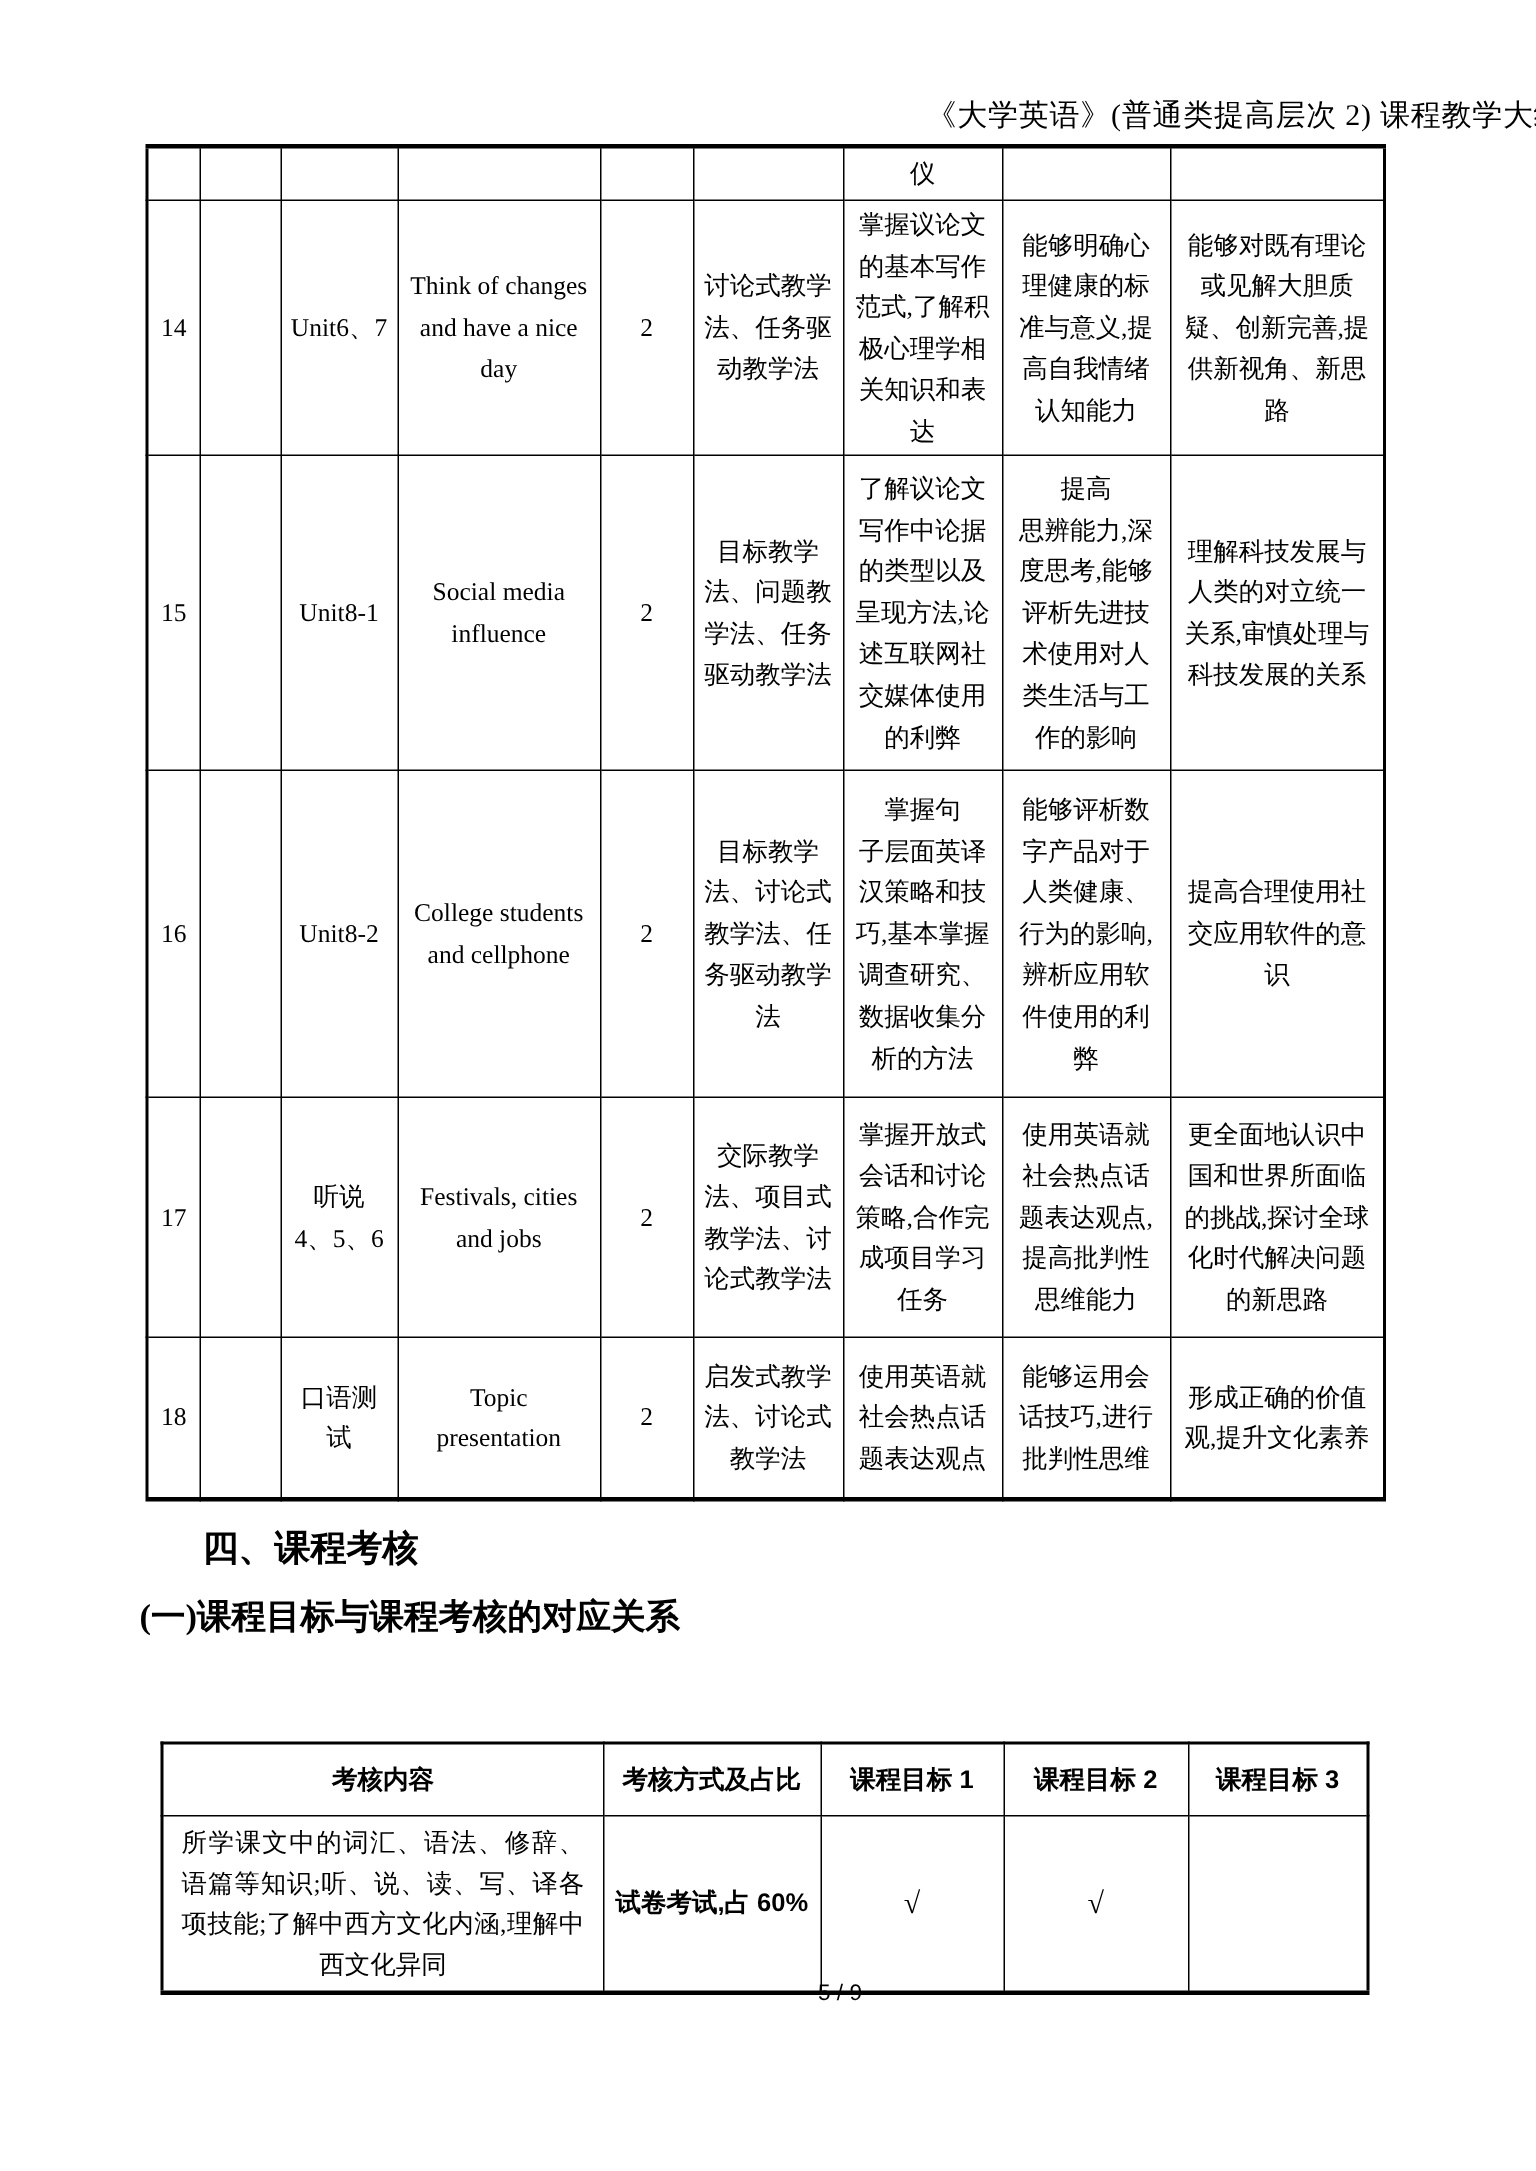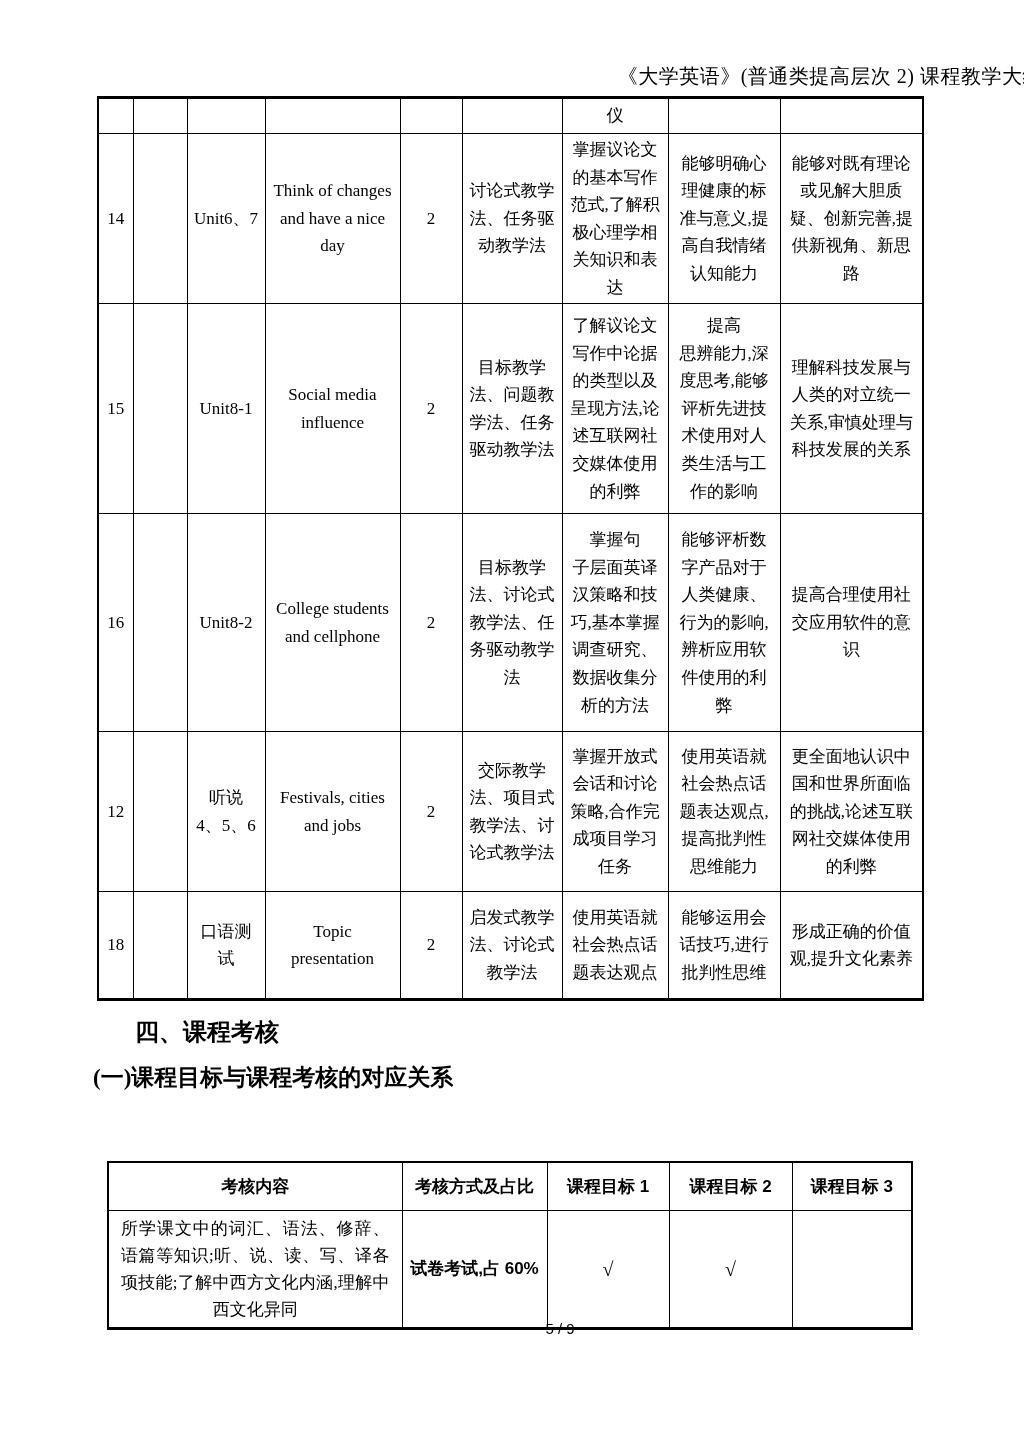--- a/index.html
+++ b/index.html
@@ -187,30 +187,30 @@
           <td>Unit8-2</td>
           <td>College students and cellphone</td>
           <td>2</td>
           <td>目标教学法、讨论式教学法、任务驱动教学法</td>
           <td>掌握句
 子层面英译汉策略和技巧,基本掌握调查研究、数据收集分析的方法</td>
           <td>能够评析数字产品对于人类健康、行为的影响,辨析应用软件使用的利弊</td>
           <td>提高合理使用社交应用软件的意识</td>
         </tr>
         <tr>
-          <td>12</td>
+          <td>17</td>
           <td></td>
           <td>听说
 4、5、6</td>
           <td>Festivals, cities and jobs</td>
           <td>2</td>
           <td>交际教学法、项目式教学法、讨论式教学法</td>
           <td>掌握开放式会话和讨论策略,合作完成项目学习任务</td>
           <td>使用英语就社会热点话题表达观点,提高批判性思维能力</td>
-          <td>更全面地认识中国和世界所面临的挑战,论述互联网社交媒体使用的利弊</td>
+          <td>更全面地认识中国和世界所面临的挑战,探讨全球化时代解决问题的新思路</td>
         </tr>
         <tr>
           <td>18</td>
           <td></td>
           <td>口语测
 试</td>
           <td>Topic presentation</td>
           <td>2</td>
           <td>启发式教学法、讨论式教学法</td>
           <td>使用英语就社会热点话题表达观点</td>

